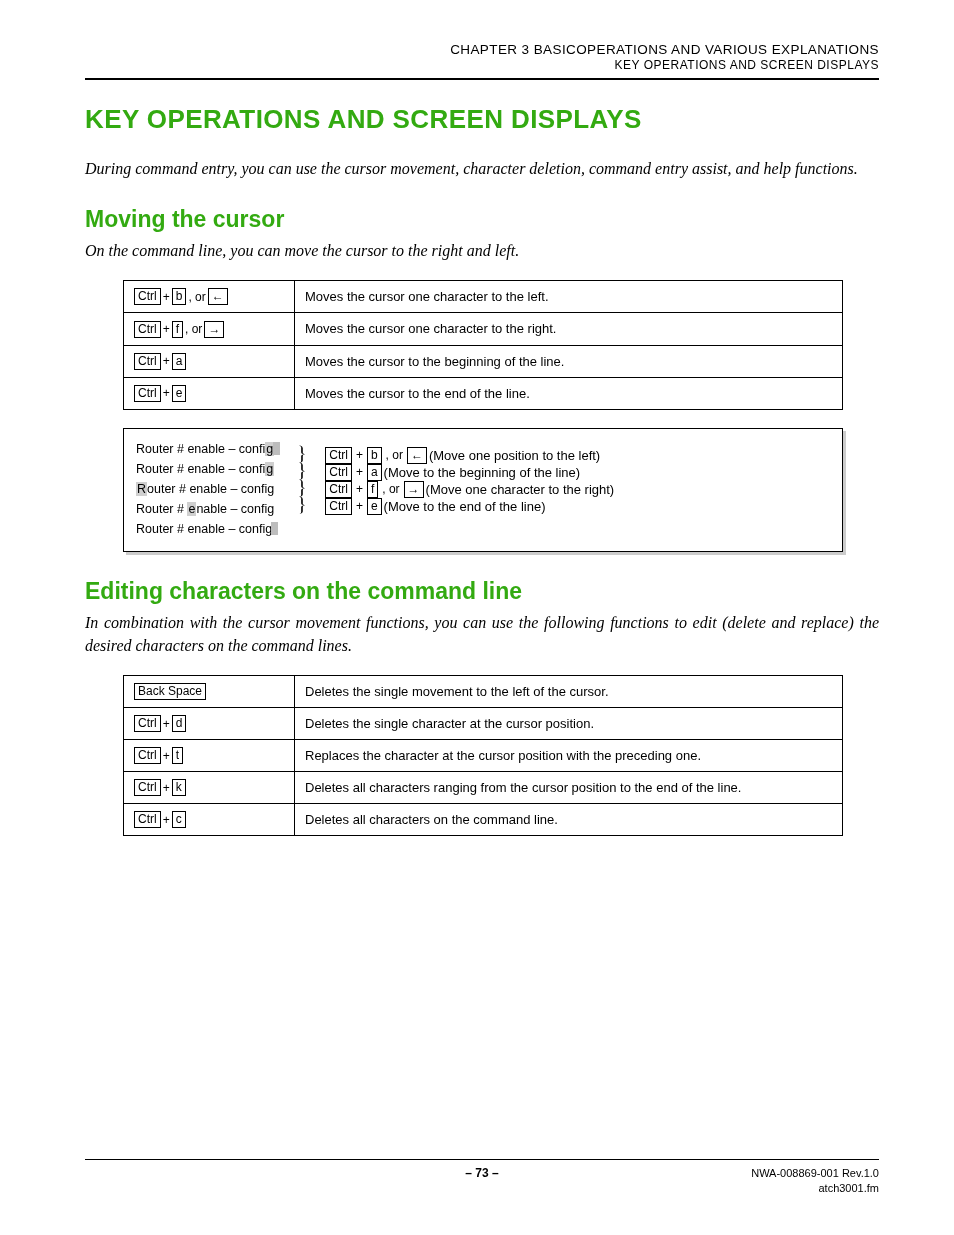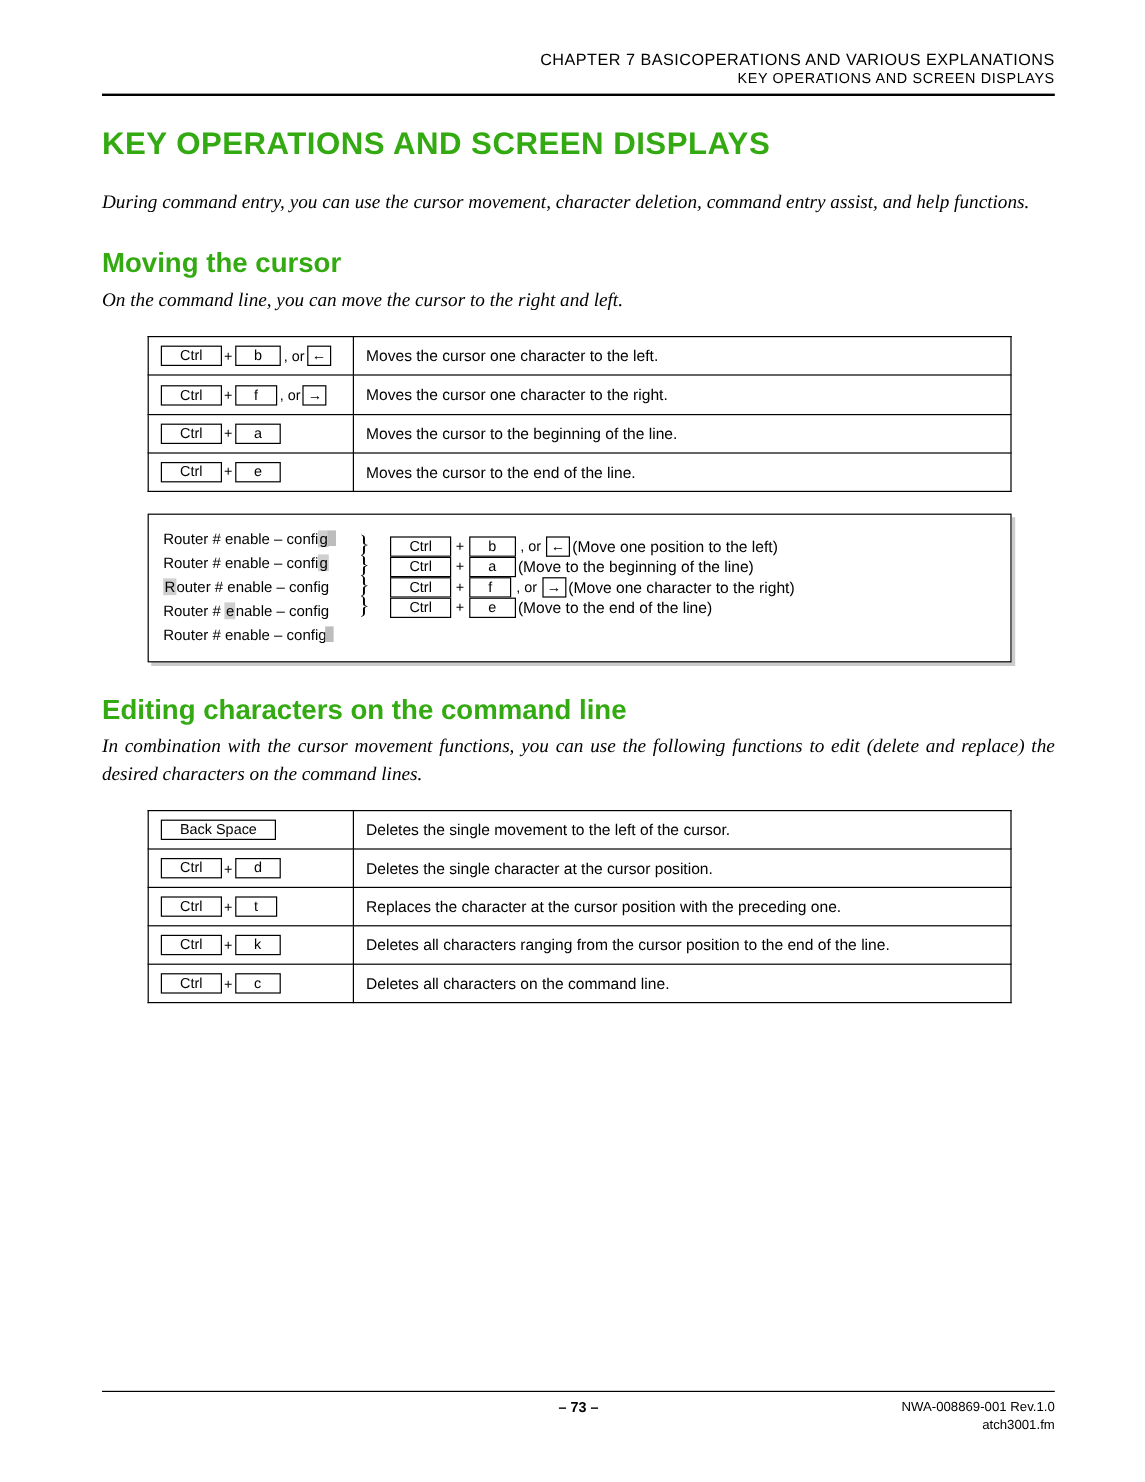--- a/index.html
+++ b/index.html
@@ -61,21 +61,21 @@
     padding: 7px 10px 7px 10px;
     vertical-align: middle;
   }
   table.kt td.keycol {
     width: 150px;
     white-space: nowrap;
   }
   .key {
     display: inline-block;
     border: 1px solid #000;
-    padding: 0 15px;
+    padding: 0 3px;
     font-size: 12px;
     line-height: 15px;
     background: #fff;
     vertical-align: middle;
   }
   .plus, .comma-or {
     display: inline-block;
     vertical-align: middle;
     padding: 0 2px;
     font-size: 12px;
@@ -160,21 +160,21 @@
   .footer-right {
     text-align: right;
     margin-left: auto;
     line-height: 1.3;
   }
 </style>
 </head>
 <body>
 
 <div class="header">
-  <div>CHAPTER 7   BASICOPERATIONS AND VARIOUS EXPLANATIONS</div>
+  <div>CHAPTER 3   BASICOPERATIONS AND VARIOUS EXPLANATIONS</div>
   <div class="sub">KEY OPERATIONS AND SCREEN DISPLAYS</div>
 </div>
 <hr class="header-rule">
 
 <h1>KEY OPERATIONS AND SCREEN DISPLAYS</h1>
 
 <p class="body-text">During command entry, you can use the cursor movement, character deletion, command entry assist, and help functions.</p>
 
 <h2>Moving the cursor</h2>
 <p class="body-text">On the command line, you can move the cursor to the right and left.</p>

